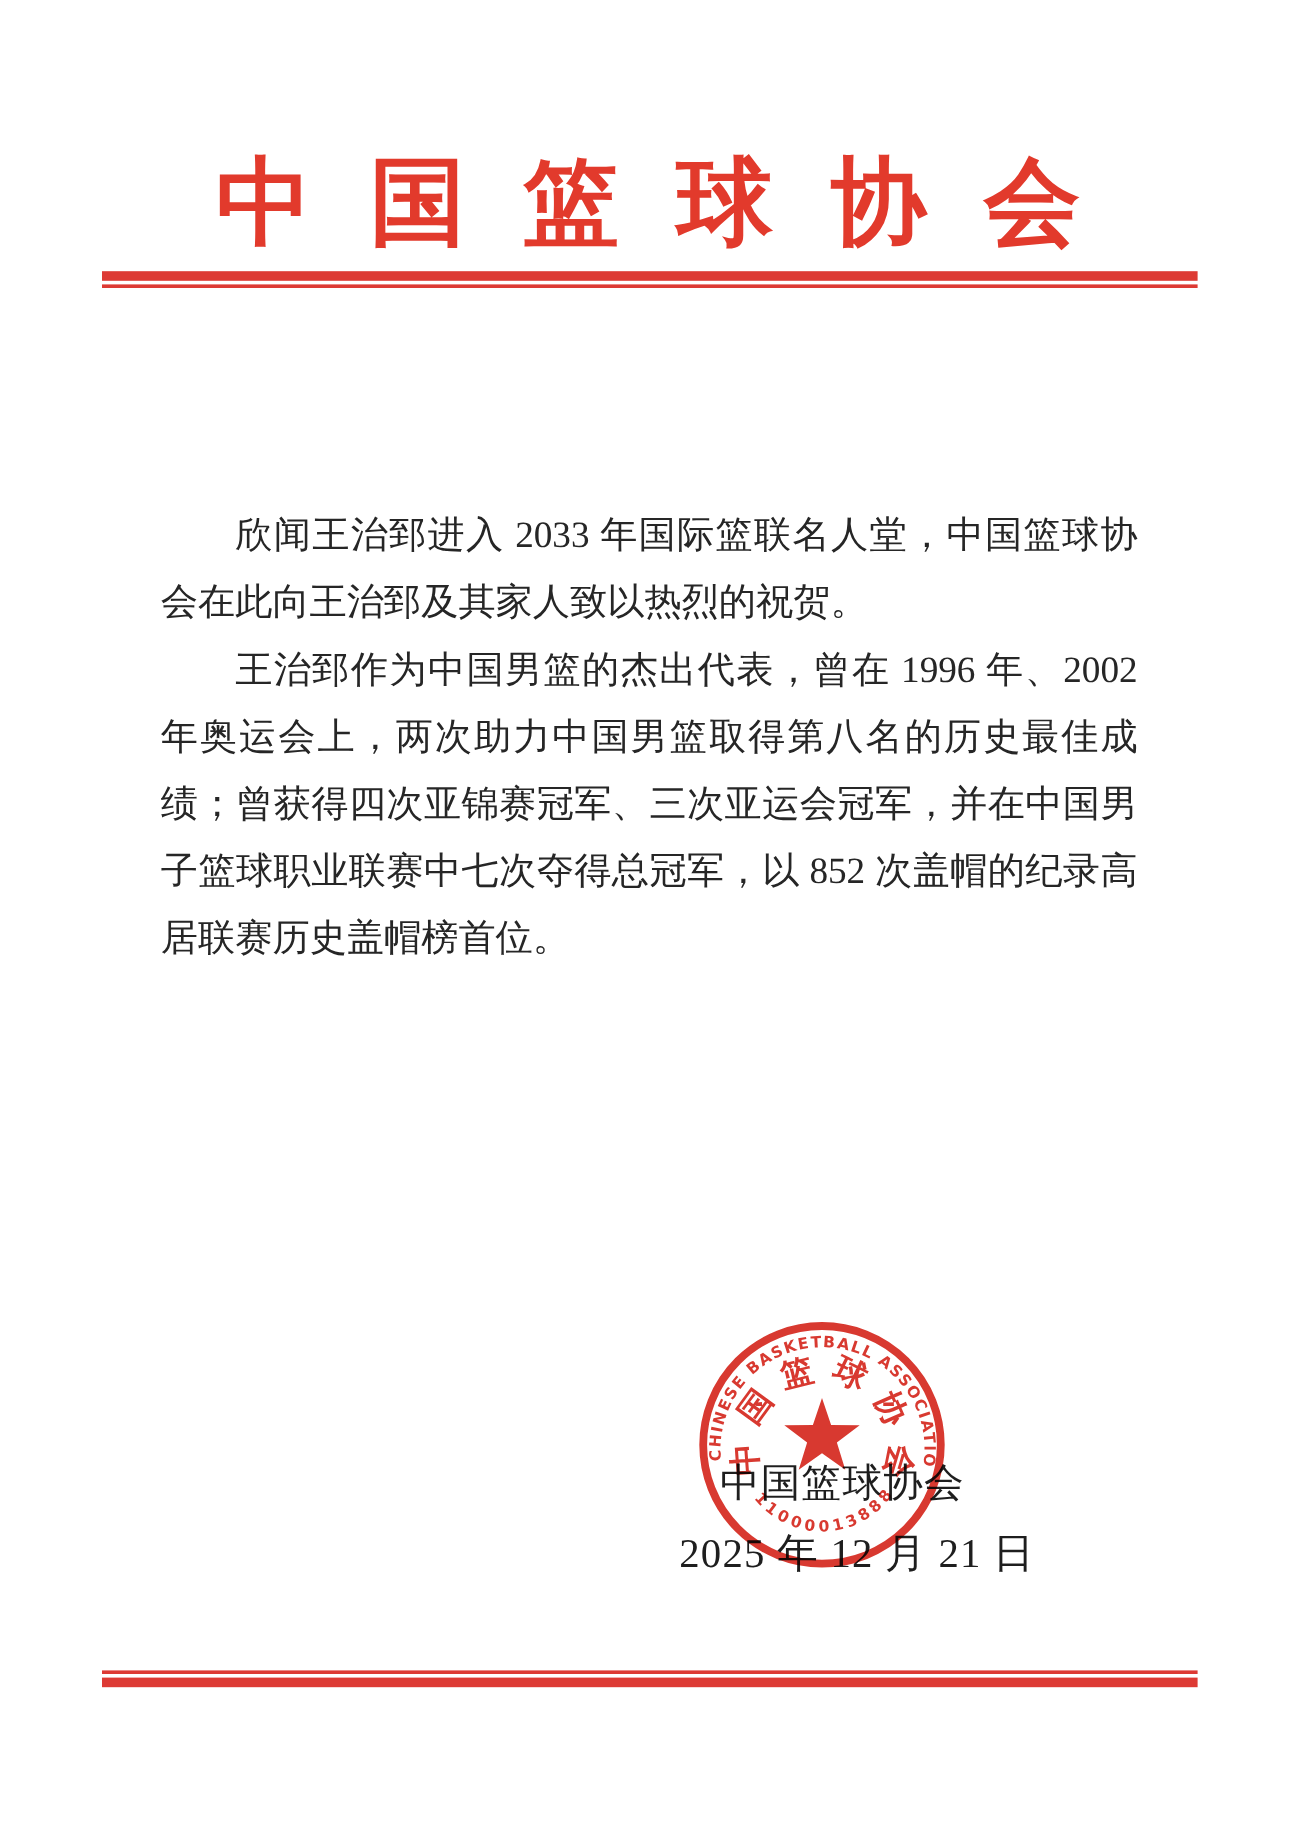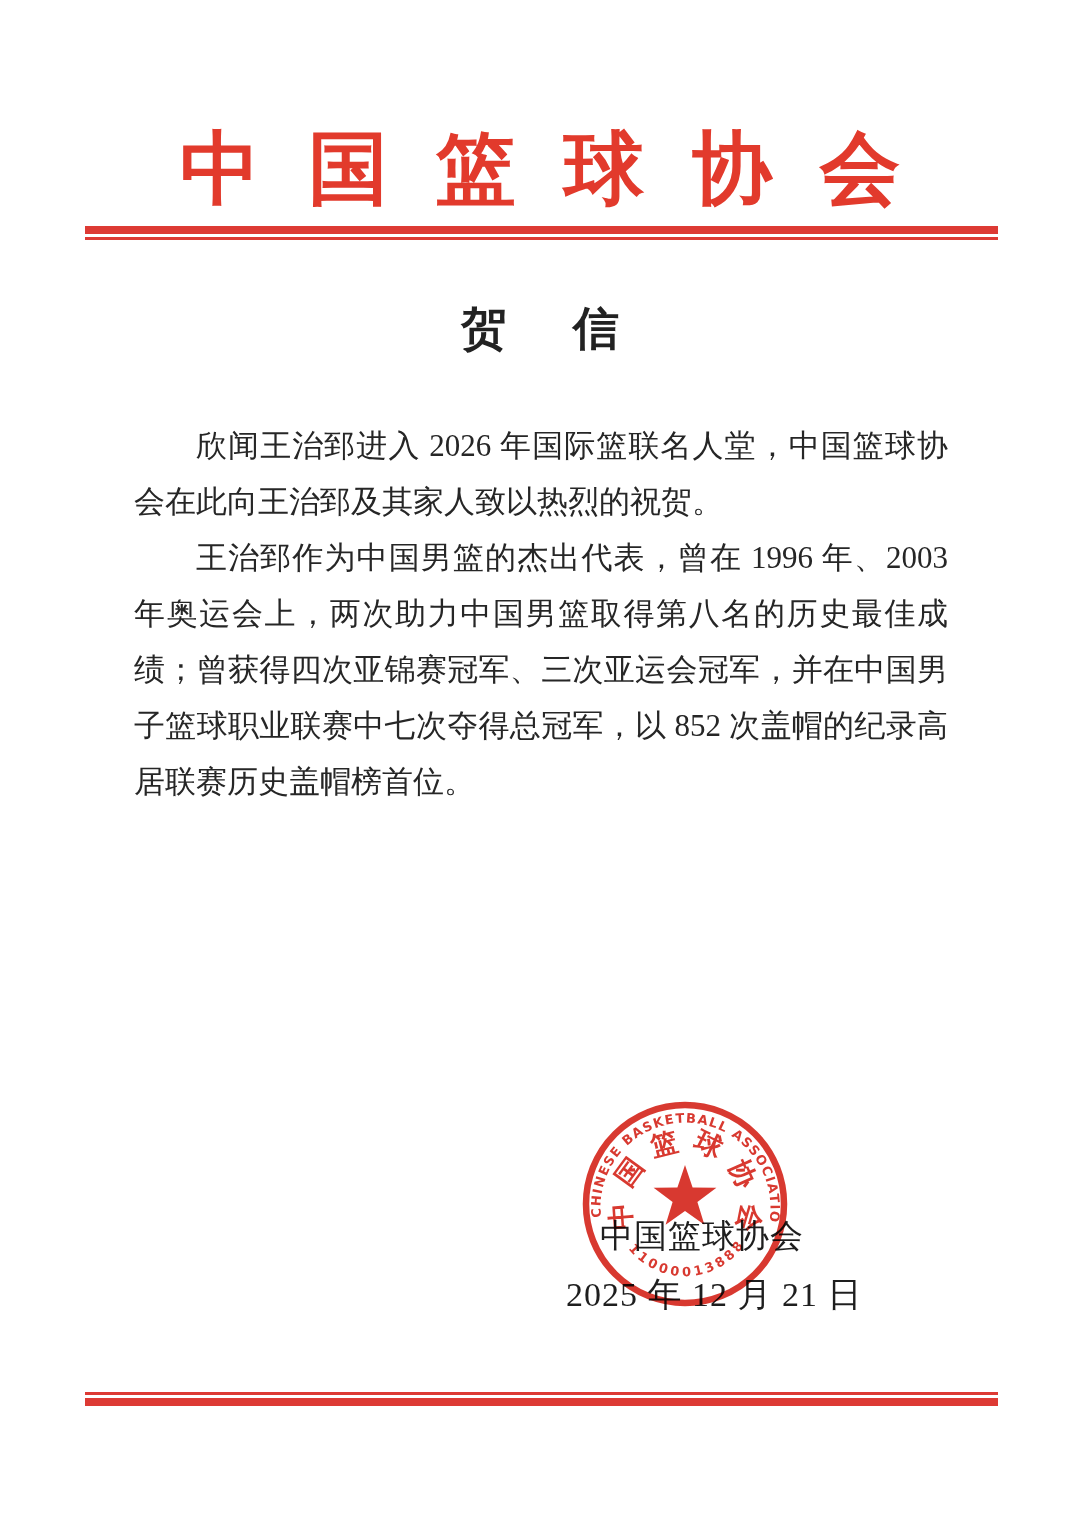--- a/index.html
+++ b/index.html
@@ -104,25 +104,24 @@
 <div class="page">
 
   <div class="letterhead-title">中国篮球协会</div>
 
   <div class="rule rule-top">
     <div class="thick"></div>
     <div class="gap"></div>
     <div class="thin"></div>
   </div>
 
-  <div class="letter-title">贺　信</div>
 
   <div class="body-text">
-    <p>欣闻王治郅进入 2026 年国际篮联名人堂，中国篮球协会在此向王治郅及其家人致以热烈的祝贺。</p>
-    <p>王治郅作为中国男篮的杰出代表，曾在 1996 年、2003 年奥运会上，两次助力中国男篮取得第八名的历史最佳成绩；曾获得四次亚锦赛冠军、三次亚运会冠军，并在中国男子篮球职业联赛中七次夺得总冠军，以 852 次盖帽的纪录高居联赛历史盖帽榜首位。</p>
+    <p>欣闻王治郅进入 2033 年国际篮联名人堂，中国篮球协会在此向王治郅及其家人致以热烈的祝贺。</p>
+    <p>王治郅作为中国男篮的杰出代表，曾在 1996 年、2002 年奥运会上，两次助力中国男篮取得第八名的历史最佳成绩；曾获得四次亚锦赛冠军、三次亚运会冠军，并在中国男子篮球职业联赛中七次夺得总冠军，以 852 次盖帽的纪录高居联赛历史盖帽榜首位。</p>
   </div>
 
   <div class="signature">中国篮球协会</div>
 
   <div class="letter-date">2025 年 12 月 21 日</div>
 
   <div class="seal">
     <svg viewBox="0 0 212 216" xmlns="http://www.w3.org/2000/svg">
       <defs>
         <path id="arc-en" d="M 21.3 121.3 A 85 85 0 1 1 189.7 121.3" fill="none"></path>

